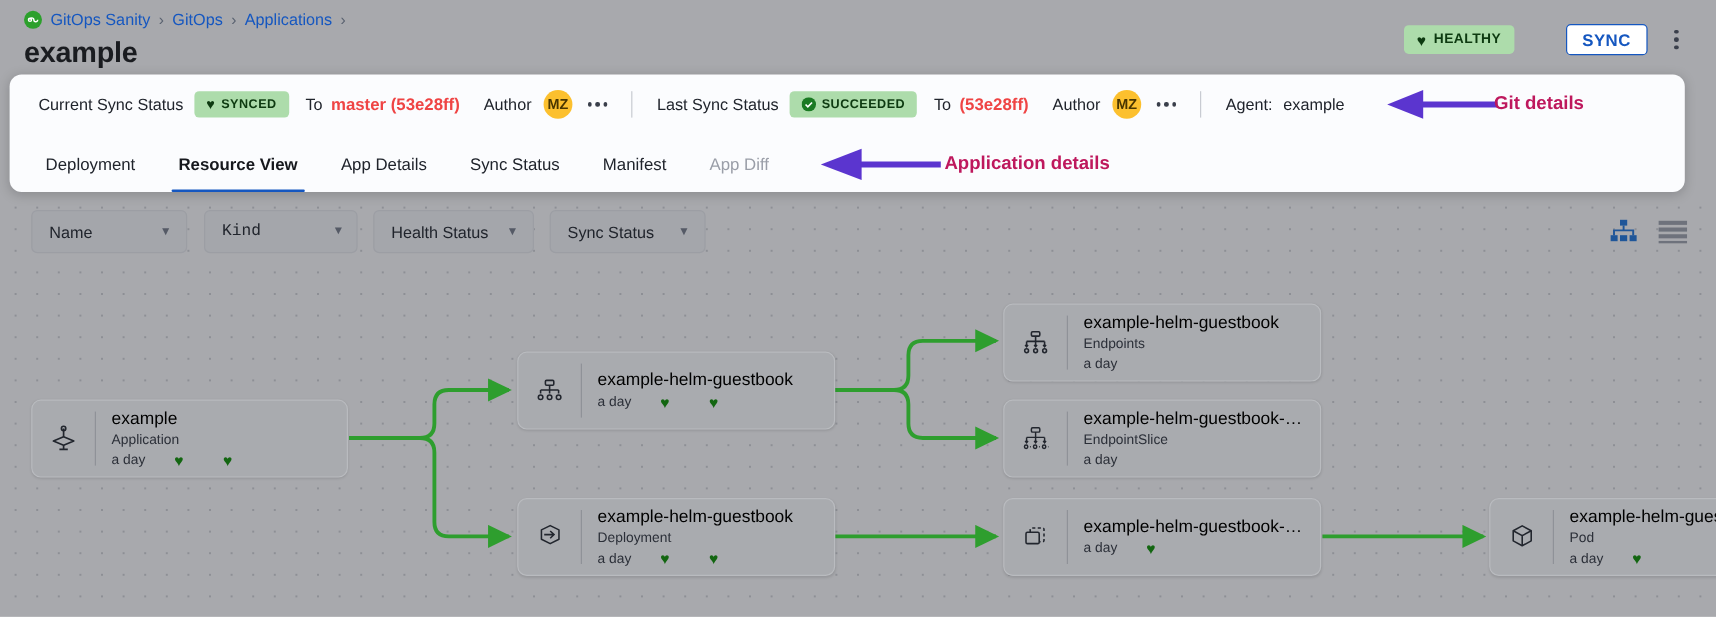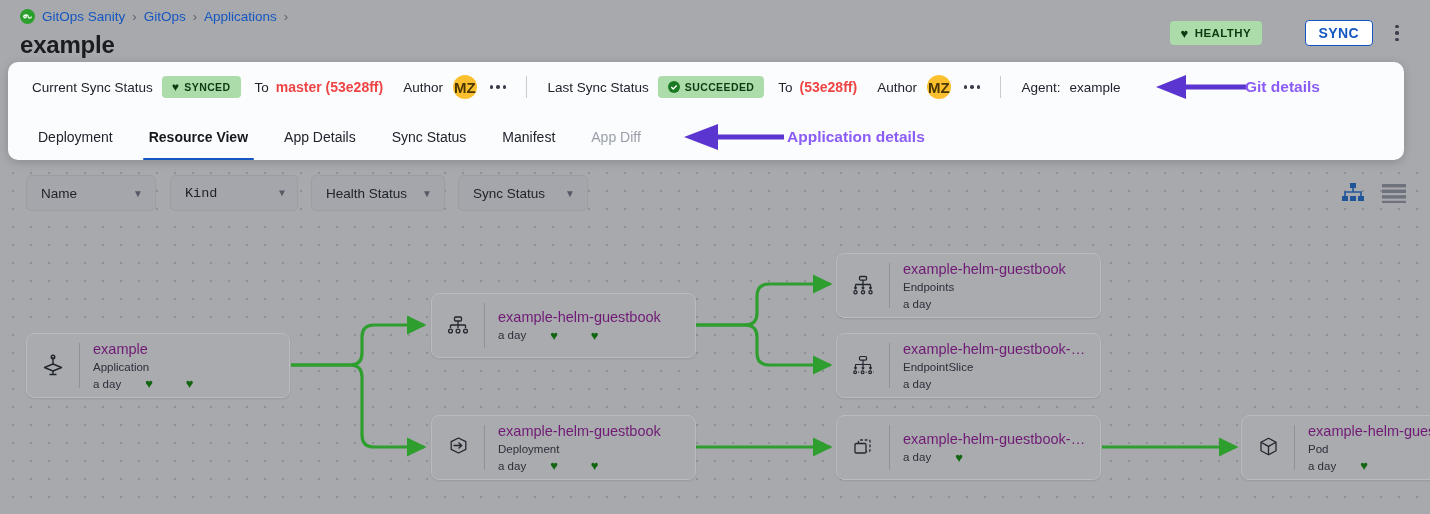--- a/index.html
+++ b/index.html
@@ -106,21 +106,21 @@
     cursor: pointer;
   }
   .node-ic {
     width: 52px; flex: none;
     display: flex; align-items: center; justify-content: center;
     color: #22262e;
   }
   .node-divider { width: 1px; align-self: stretch; margin: 9px 0; background: #8f9298; flex: none; }
   .node-body { flex: 1; min-width: 0; padding: 0 10px 0 13px; }
   .node-name {
-    font-size: 14.5px; color: #701a75; white-space: nowrap;
+    font-size: 14.5px; color: #000000; white-space: nowrap;
     overflow: hidden; text-overflow: ellipsis; line-height: 19px;
   }
   .node-kind { font-size: 11.5px; color: #2b2f38; line-height: 17px; }
   .node-meta { display: flex; align-items: center; gap: 0; line-height: 16px; }
   .node-age { font-size: 11.5px; color: #2b2f38; }
   .heart { color: #136611; font-size: 13px; line-height: 1; }
   .h1 { margin-left: 24px; }
   .h2 { margin-left: 33px; }
 
   
@@ -145,21 +145,21 @@
     height: 22px; padding: 0 10px; border-radius: 4px;
     background: #addcab; display: flex; align-items: center; gap: 5px;
     color: #0d3a10; font-size: 10.5px; font-weight: bold; letter-spacing: 0.4px;
     margin-left: 9px;
   }
   .sr-to { margin-left: 14px; color: #20242c; }
   .sr-rev { margin-left: 7px; color: #ef4444; font-weight: bold; font-size: 14px; }
   .sr-author { margin-left: 20px; color: #20242c; }
   .avatar {
     width: 24px; height: 24px; border-radius: 50%; background: #fcc02e;
-    color: #4a3600; font-size: 15px; font-weight: bold;
+    color: #4a3600; font-size: 12px; font-weight: bold;
     display: flex; align-items: center; justify-content: center;
     margin-left: 10px;
   }
   .dots3 { margin-left: 13px; display: flex; gap: 3px; cursor: pointer; }
   .dots3 i { width: 3.5px; height: 3.5px; border-radius: 50%; background: #3a3f4b; display: block; }
   .vsep { width: 1px; height: 22px; background: #c8cbd2; margin-left: 20px; }
   .agent-lbl { margin-left: 20px; }
   .agent-val { margin-left: 9px; color: #20242c; }
 
   .tabs-row {
@@ -177,21 +177,21 @@
   .tab.active::after {
     content: ""; position: absolute; left: 12px; right: 12px; bottom: 0;
     height: 2.5px; background: #1557c0; border-radius: 2px;
   }
   .tab.disabled { color: #9a9ea8; }
 
   
   .anno { position: absolute; z-index: 20; pointer-events: none; }
   .anno-label {
     position: absolute; z-index: 21;
-    color: #8b5cf6; font-size: 15.5px; font-weight: bold; text-align: right;
+    color: #be185d; font-size: 15.5px; font-weight: bold; text-align: right;
   }
 </style>
 </head>
 <body>
 
 <div id="root">
 
   <div class="app-header"></div>
 
   <div class="page-dim"></div>

